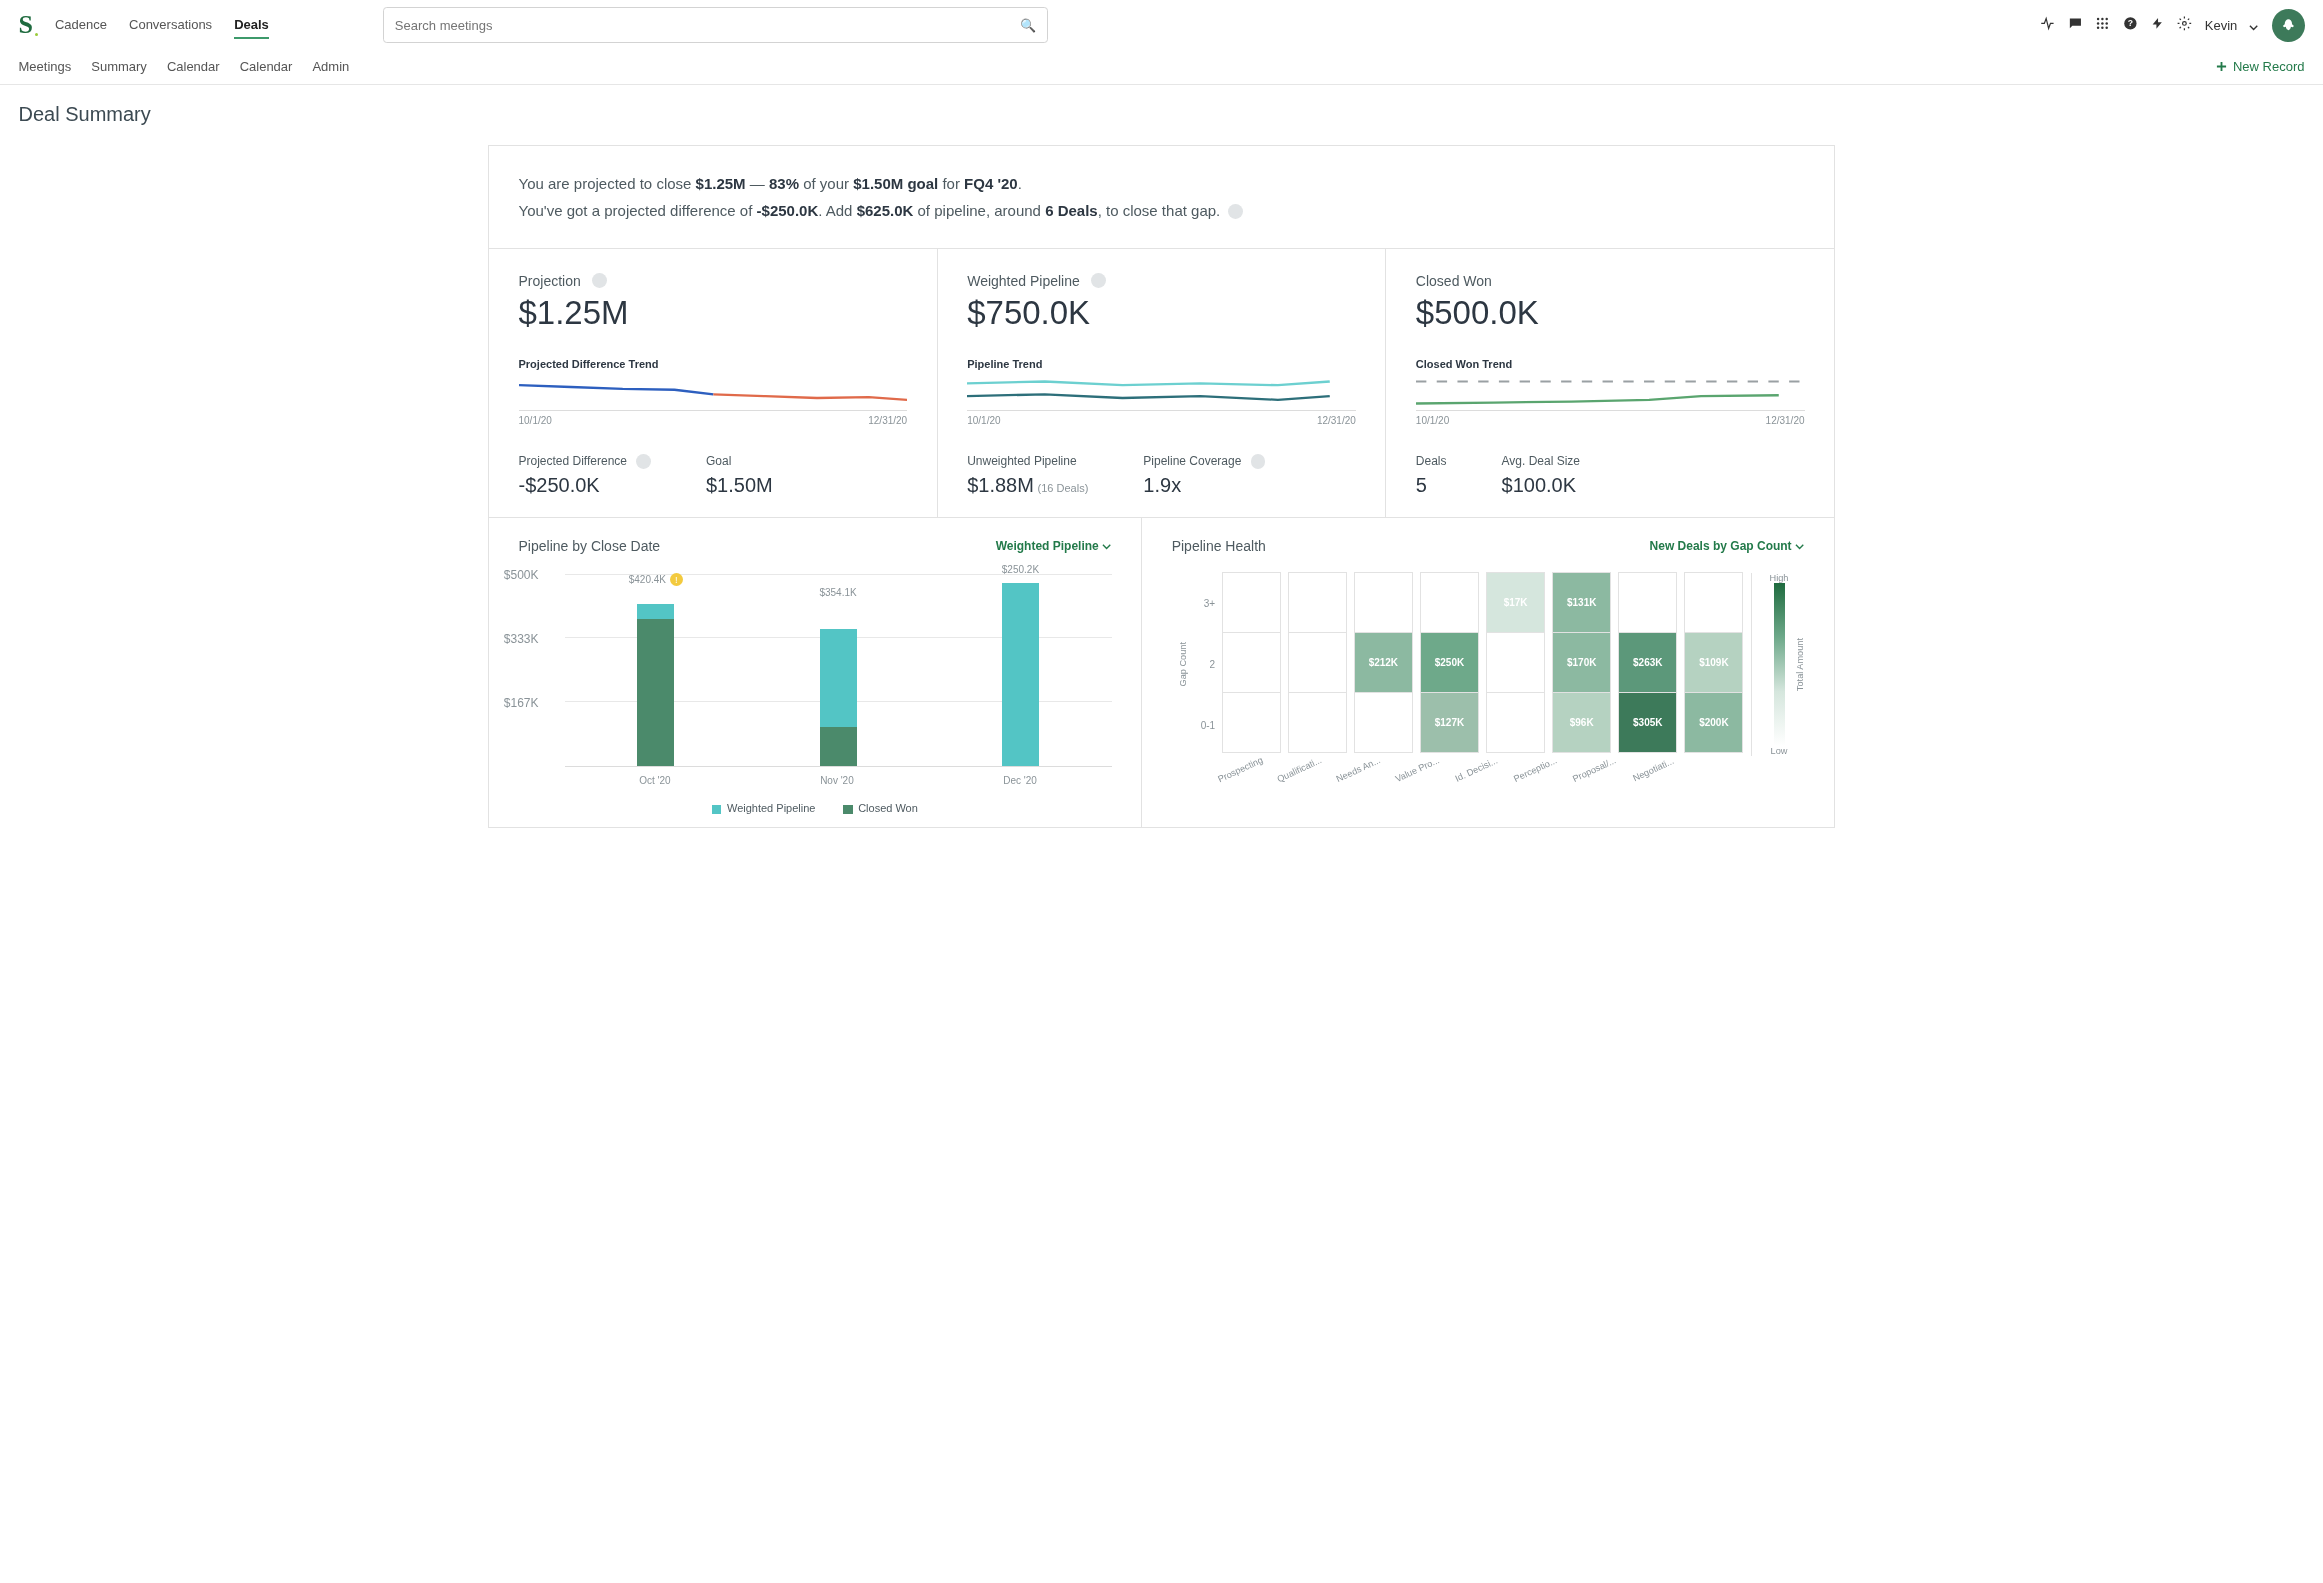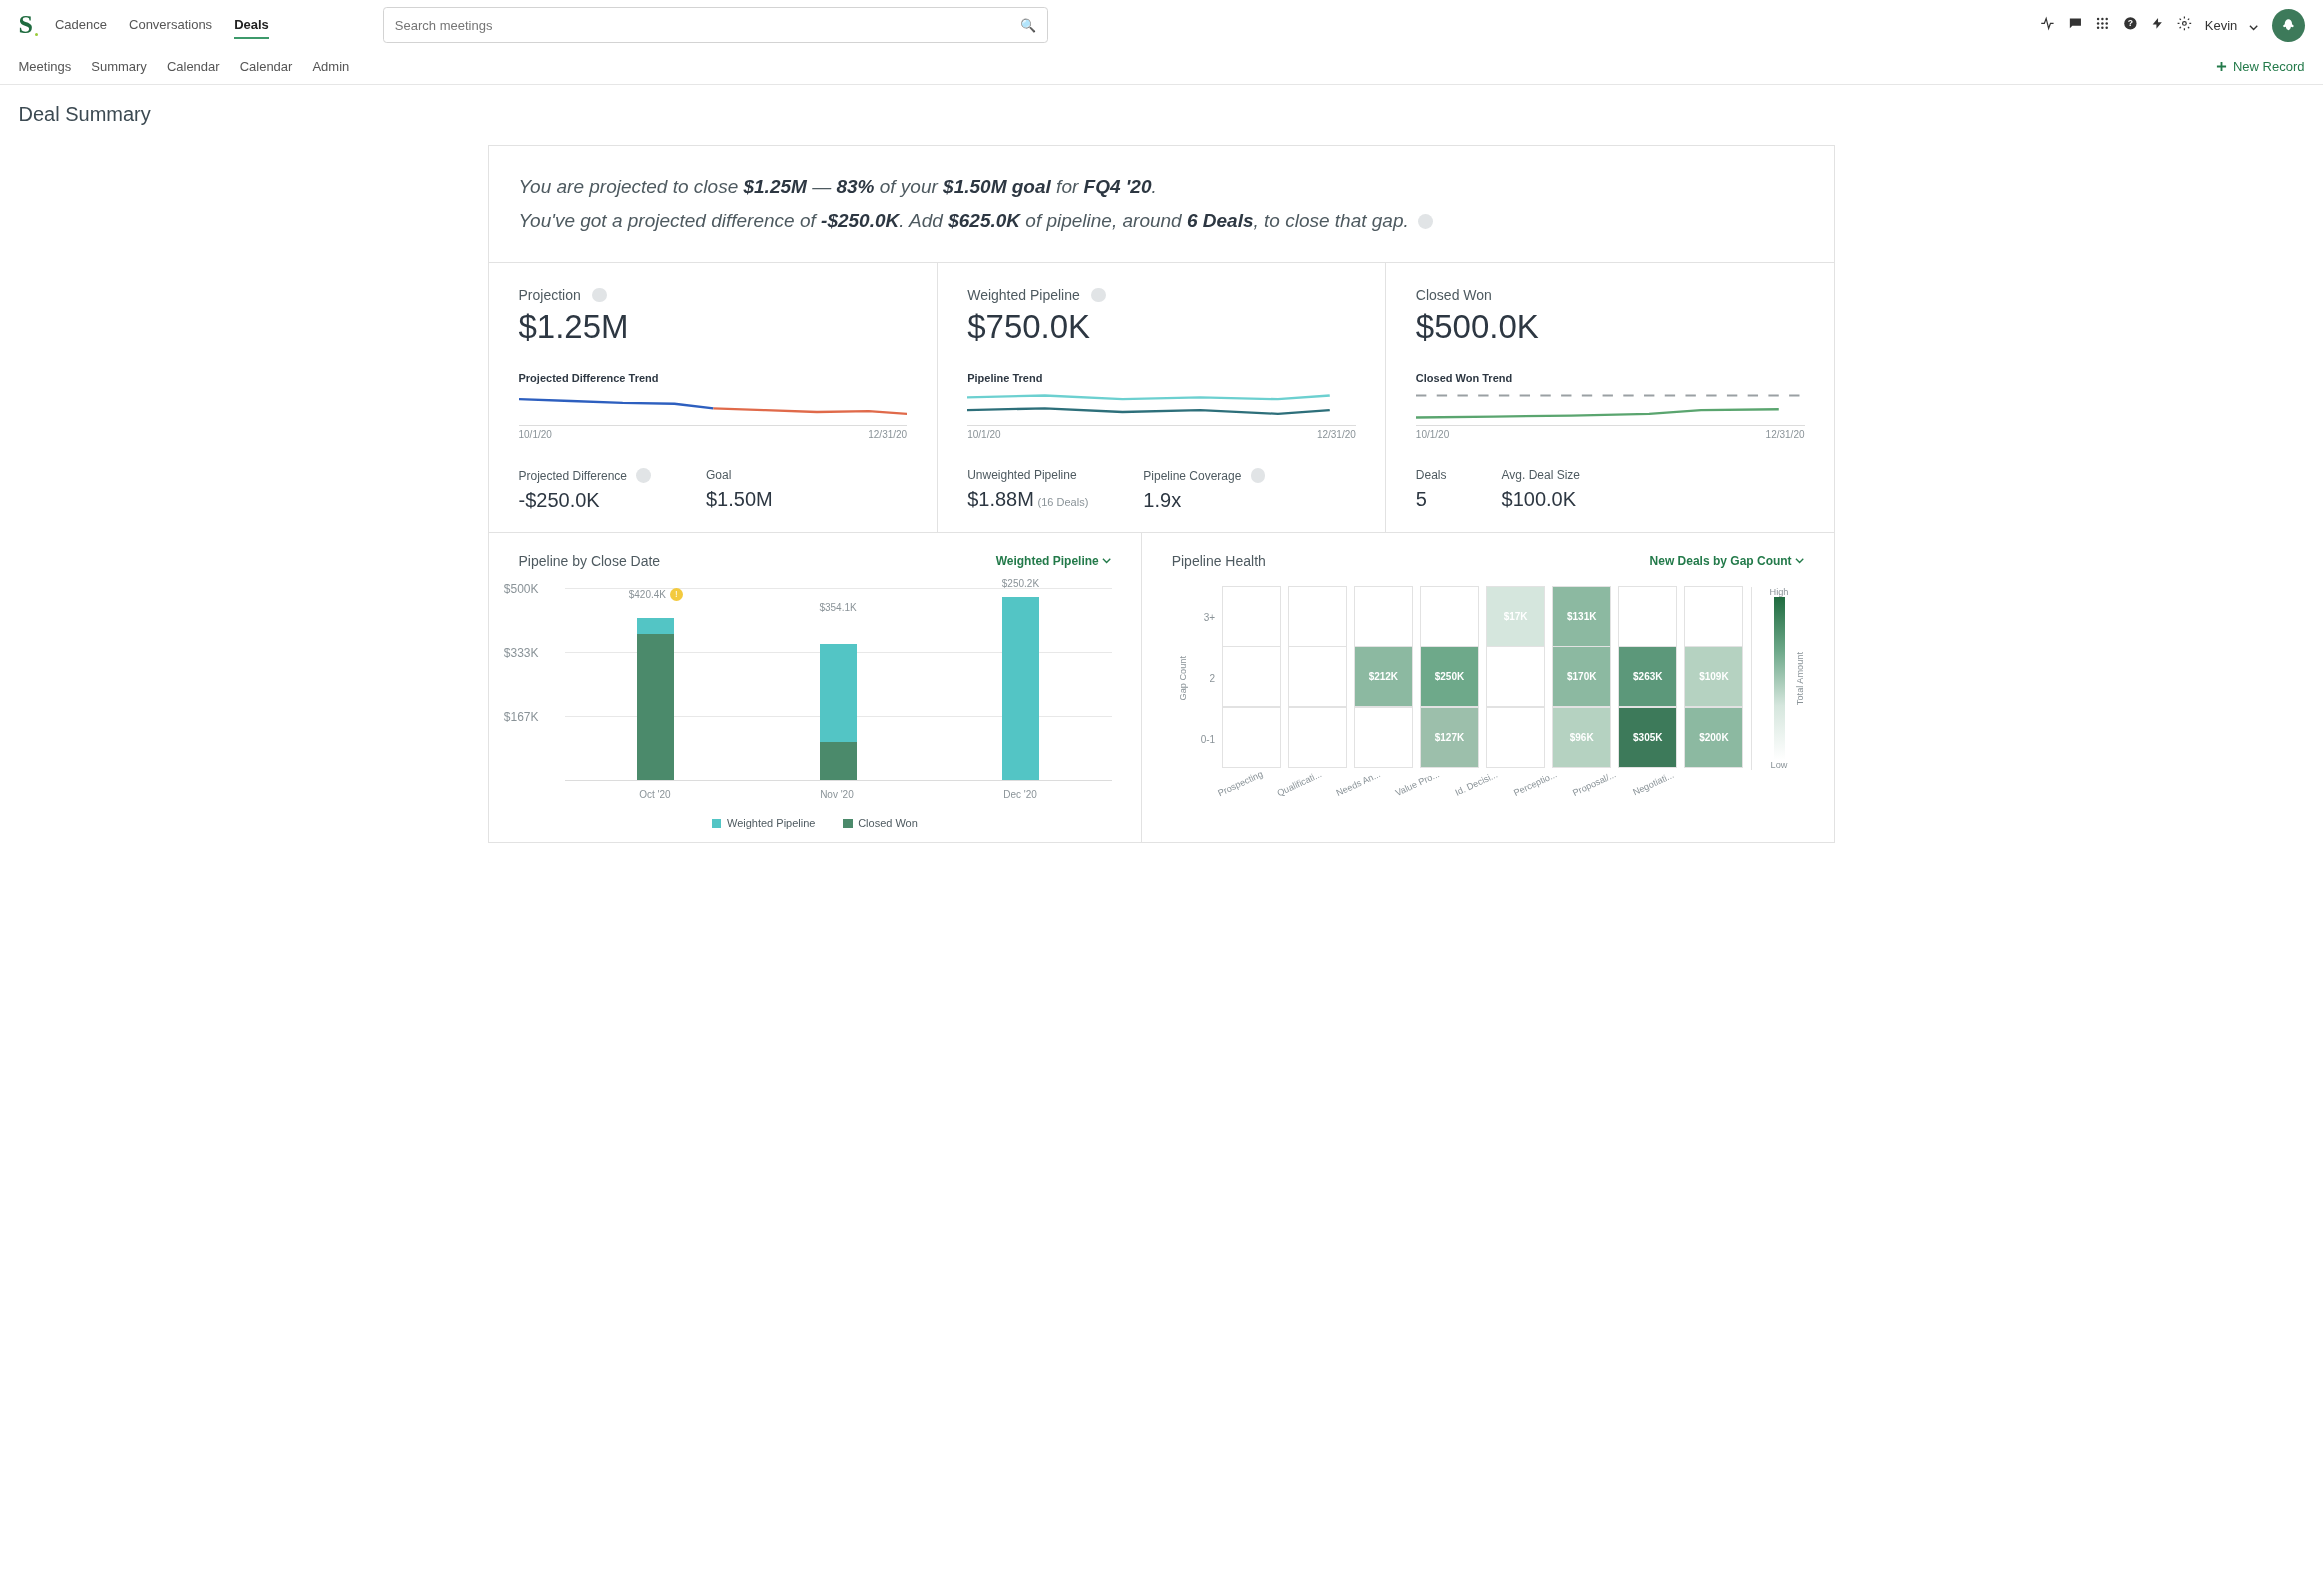--- a/index.html
+++ b/index.html
@@ -20,21 +20,21 @@
 .uname { display: flex; align-items: flex-end; gap: 12px; cursor: pointer; }
 
 .subnav { display: flex; align-items: center; padding: 9.2px 18.5px; gap: 20px; border-bottom: 0.9px solid #e6e6e6; font-size: 13px; }
 .subnav .sitem { color: #555; cursor: pointer; }
 .subnav .new-rec { margin-left: auto; color: #237a4a; display: flex; align-items: center; gap: 5.5px; cursor: pointer; }
 
 .page { padding: 18.5px 18.5px 37px; }
 .page-title { font-size: 20px; font-weight: 400; color: #3c4a52; margin-bottom: 18.5px; }
 
 .wrap { max-width: 1347px; margin: 0 auto; border: 0.9px solid #e2e2e2; }
-.forecast-msg { padding: 24px 29.5px; font-size: 19px; line-height: 1.8; color: #4e5a60; border-bottom: 0.9px solid #e2e2e2; font-style: italic; }
+.forecast-msg { padding: 24px 29.5px; font-size: 15px; line-height: 1.8; color: #4e5a60; border-bottom: 0.9px solid #e2e2e2; }
 .forecast-msg b { color: #2d3742; font-weight: 600; }
 .info-dot { display: inline-block; width: 14.8px; height: 14.8px; background: #e1e4e6; border-radius: 50%; vertical-align: middle; margin-left: 3.7px; }
 
 .three { display: flex; border-bottom: 0.9px solid #e2e2e2; }
 .card { flex: 1; padding: 24px 29.5px 20px; border-right: 0.9px solid #e2e2e2; }
 .card:last-child { border-right: none; }
 .card-label { font-size: 14px; color: #4e5a60; display: flex; align-items: center; gap: 7.4px; }
 .big-val { font-size: 33px; font-weight: 400; color: #2d3742; margin-top: 5.5px; }
 .trend-label { font-size: 11px; font-weight: 600; color: #2d3742; margin-top: 26px; }
 .sparkline { height: 33px; margin-top: 5.5px; }

